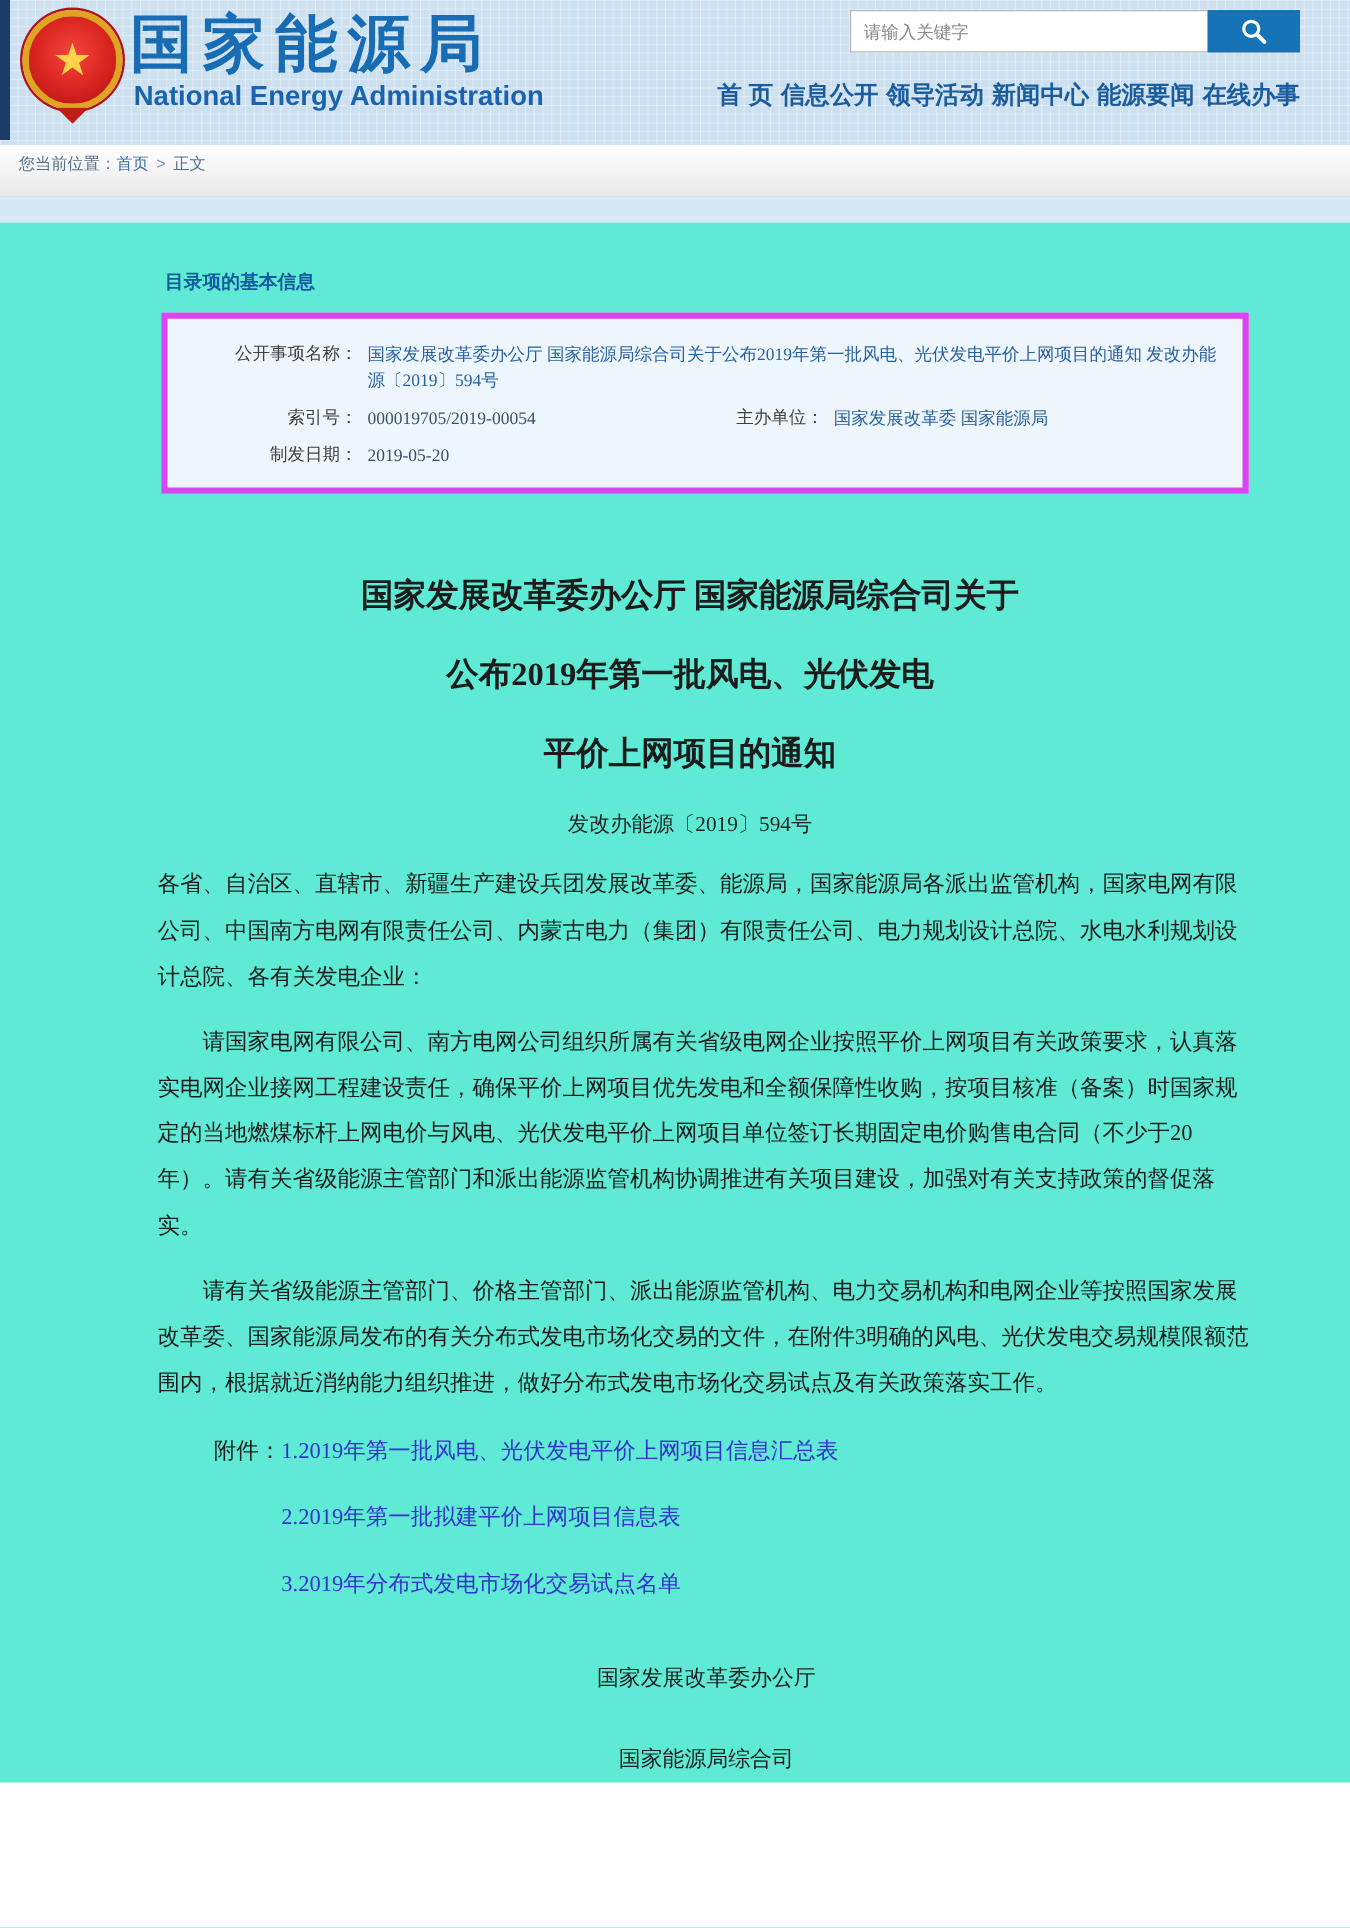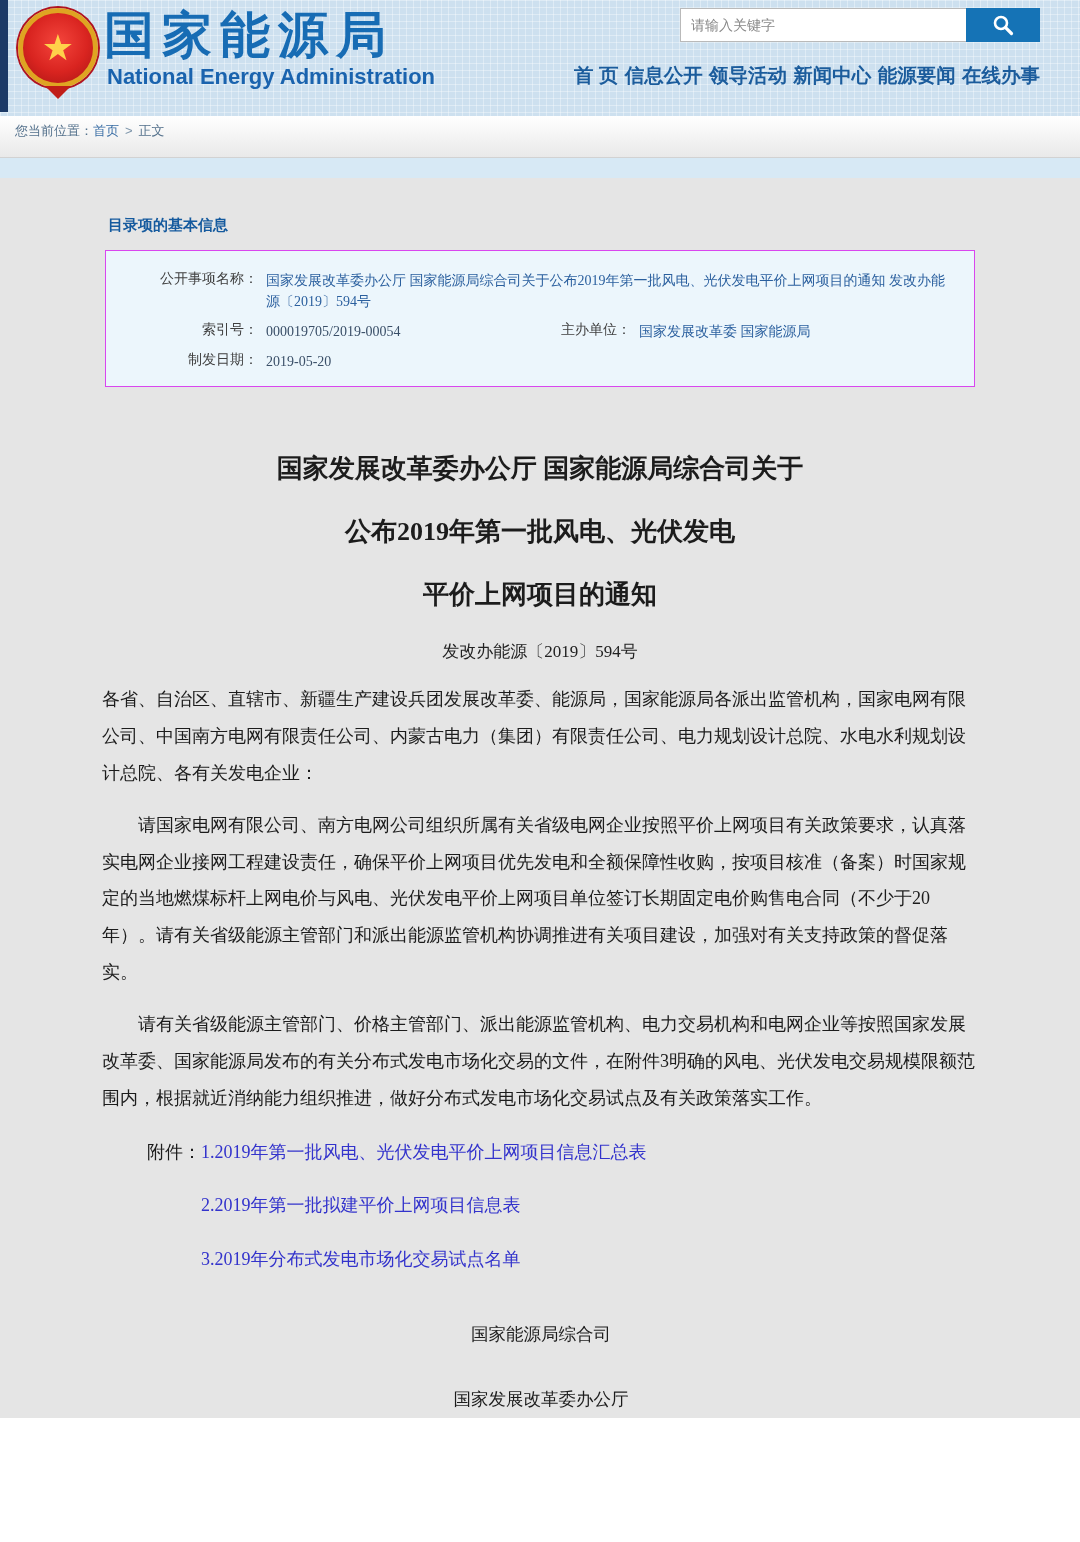--- a/index.html
+++ b/index.html
@@ -61,25 +61,25 @@
   .breadcrumb {
     height:42px; line-height:29px; padding-left:15px; font-size:13px;
     background:linear-gradient(#ffffff, #e9e9e9); border-bottom:1px solid #d2d2d2;
     color:#54718c;
   }
   .breadcrumb a { color:#3a6ea5; text-decoration:none; cursor:pointer; }
   .crumb-sep { margin:0 6px; color:#7d95aa; }
   .sub-strip { height:20px; background:#d7e9f5; }
 
   
-  .content { padding-top:38px; background:#e5e5e5; }
+  .content { padding-top:38px; background:#5eead4;padding-left:24px; }
   .catalog-heading { margin-left:108px; font-size:15px; font-weight:bold; color:#155a9e; }
   .info-box {
     margin:15px 0 0 105px; width:870px;
-    border:1px solid #d946ef; background:#ecf6fc;
+    border:5px solid #d946ef; background:#ecf6fc;
     padding:10px 0 14px; font-size:14px;
     font-family:"Liberation Serif","DejaVu Serif",serif;
   }
   .info-row { display:flex; margin-top:9px; align-items:flex-start; }
   .info-label { width:152px; min-width:152px; text-align:right; color:#404040; }
   .info-value { margin-left:8px; color:#2a5f9e; line-height:1.5; padding-right:16px; }
   .info-value.dim { color:#3a4f68; }
   .cell-index { width:250px; }
   .label-org { width:115px; min-width:115px; text-align:right; color:#404040; }
 
@@ -182,19 +182,19 @@
         </div>
         <div class="att-line rest">
           <a class="att-link">2.2019年第一批拟建平价上网项目信息表</a>
         </div>
         <div class="att-line rest">
           <a class="att-link">3.2019年分布式发电市场化交易试点名单</a>
         </div>
       </div>
 
       <div class="signature">
+        <div>国家发展改革委办公厅</div>
         <div>国家能源局综合司</div>
-        <div>国家发展改革委办公厅</div>
 
       </div>
     </div>
   </div>
 </div>
 
 </body></html>

